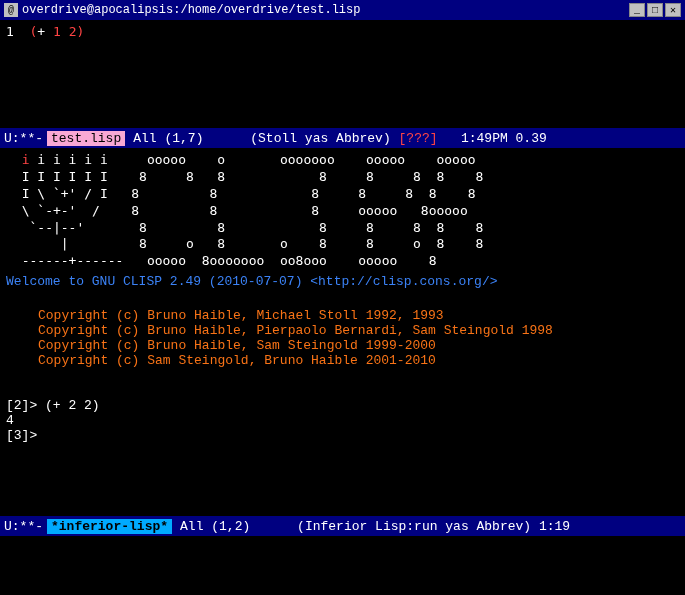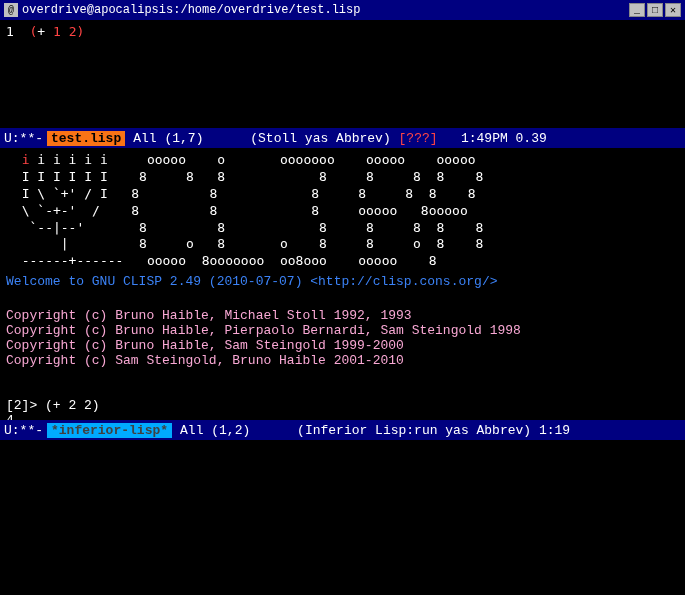--- a/index.html
+++ b/index.html
@@ -77,67 +77,67 @@
       align-items: center;
       height: 20px;
       padding: 0 4px;
       font-size: 13px;
     }
     .status-modified {
       color: #fff;
       margin-right: 4px;
     }
     .status-filename {
-      background: #f97316;
+      background: #f9a8d4;
       color: #000;
       padding: 0 4px;
-      font-weight: bold;
+      font-weight: normal;
       margin-right: 8px;
     }
     .status-info {
       color: #fff;
       flex: 1;
     }
     .status-mode-bracket {
       color: #ff4444;
     }
     .repl-pane {
       background: #000;
       color: #fff;
       padding: 4px 6px;
-      height: 272px;
+      height: 368px;
       overflow: hidden;
       font-size: 13px;
     }
     .ascii-art {
       line-height: 1.3;
       white-space: pre;
       font-size: 13px;
     }
     .ascii-red { color: #ff4444; }
     .welcome-text { color: #3b82f6; margin: 4px 0; }
-    .copyright-text { color: #f9a8d4; }
+    .copyright-text { color: #f97316; margin-left: 32px; }
     .help-text { color: #fff; margin-top: 8px; }
     .help-cmd { color: #00aaff; }
     .repl-line { color: #fff; }
     .repl-prompt { color: #fff; }
     .repl-input { color: #fff; }
     .repl-result { color: #fff; }
     .status-bar-bottom {
       background: #000080;
       color: #fff;
       display: flex;
       align-items: center;
       height: 20px;
       padding: 0 4px;
       font-size: 13px;
     }
     .status-filename-bottom {
       background: #00aaff;
-      color: #404040;
+      color: #000000;
       padding: 0 4px;
       font-weight: bold;
       margin-right: 8px;
     }
     pre { margin: 0; }
   </style>
 </head>
 <body>
 
 <div class="title-bar">

